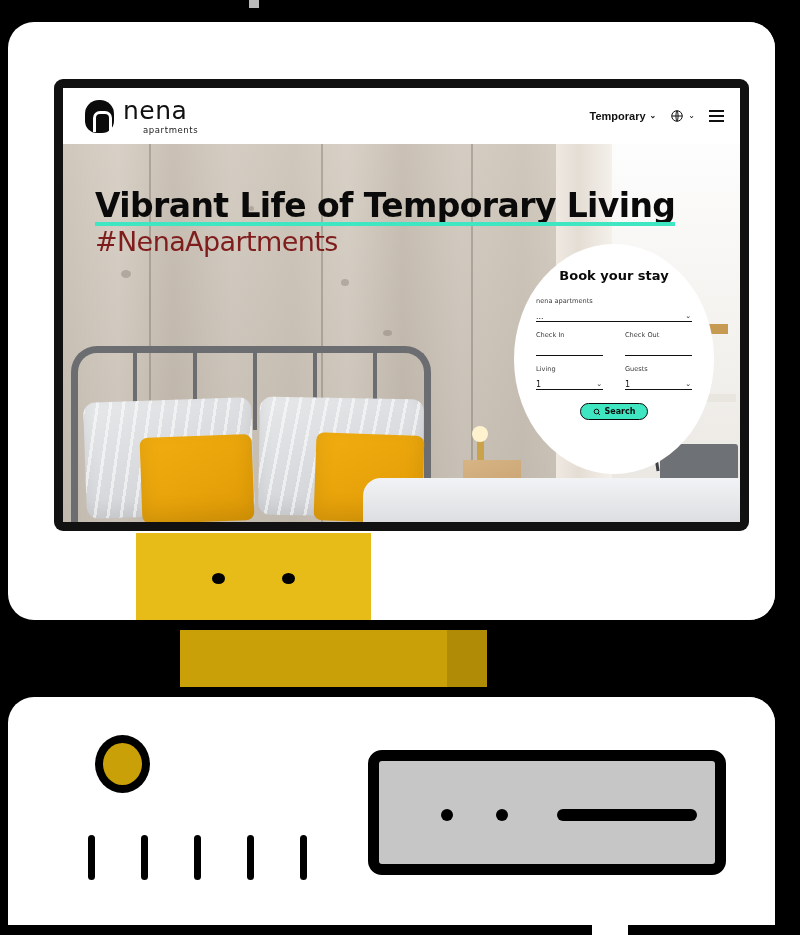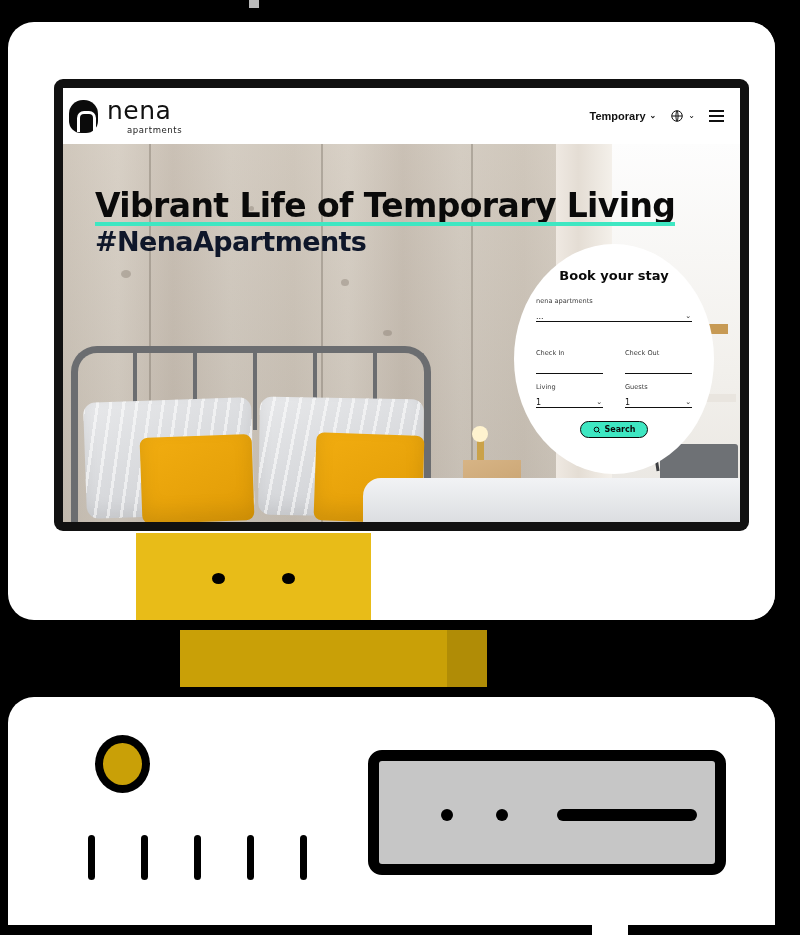--- a/index.html
+++ b/index.html
@@ -49,21 +49,21 @@
     background: #ffffff;
     overflow: hidden;
   }
 
   
   .site-nav {
     position: absolute; left: 0; top: 0;
     width: 100%; height: 56px;
     background: #ffffff;
     display: flex; align-items: center;
-    padding: 0 16px 0 6px;
+    padding: 0 16px 0 22px;
   }
   .brand { display: flex; align-items: center; gap: 9px; }
   .brand-mark {
     position: relative;
     width: 29px; height: 33px;
     background: #0b0b0b;
     border-radius: 14px 14px 12px 12px;
   }
   .brand-mark::after {
     content: "";
@@ -208,21 +208,21 @@
     display: inline-block; position: relative;
     font-size: 33px; font-weight: 700; color: #0a0a0a;
     letter-spacing: -0.6px; line-height: 1.12;
     font-family: "DejaVu Sans", sans-serif;
   }
   .headline-1::after {
     content: ""; position: absolute; left: 0; right: 0; bottom: -1px;
     height: 4px; background: #3ee7c2;
   }
   .headline-2 {
-    font-size: 27px; font-weight: 700; color: #0f172a;
+    font-size: 27px; font-weight: 400; color: #7f1d1d;
     letter-spacing: -0.6px; line-height: 1.25;
     font-family: "DejaVu Sans", sans-serif;
   }
 
   
   .booking-bubble {
     position: absolute; right: 26px; top: 100px;
     width: 200px; height: 230px;
     background: #ffffff;
     border-radius: 50%;
@@ -232,21 +232,21 @@
   .booking-title {
     position: relative; align-self: center;
     font-size: 13px; font-weight: 700; color: #0a0a0a;
     margin-bottom: 14px;
     font-family: "DejaVu Sans", sans-serif;
   }
   .booking-title::after {
     content: ""; position: absolute; left: -2px; right: -2px; bottom: 1px;
     height: 7px; background: #3ee7c2; z-index: -1;
   }
-  .field { margin-bottom: 27px; }
+  .field { margin-bottom: 9px; }
   .field-label {
     font-size: 6.6px; color: #3a3a3a; display: block; margin-bottom: 4px;
     font-family: "DejaVu Sans", sans-serif;
   }
   .field-line {
     position: relative;
     border-bottom: 1.3px solid #111;
     height: 13px;
     display: flex; align-items: flex-end;
     cursor: pointer;

